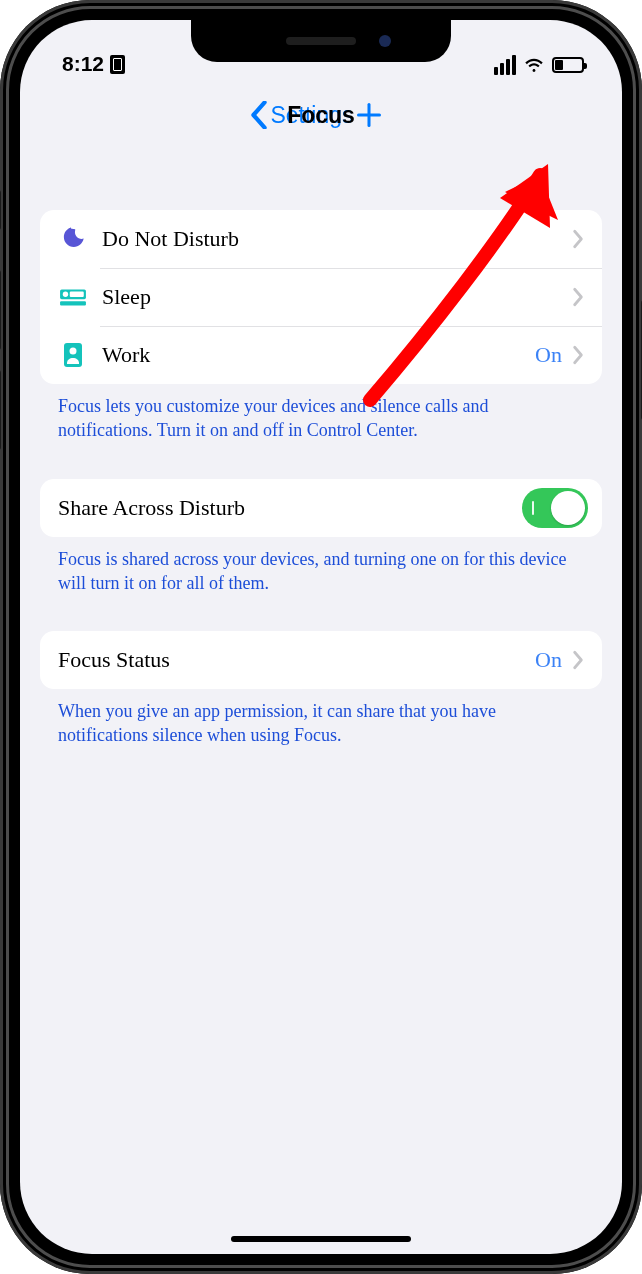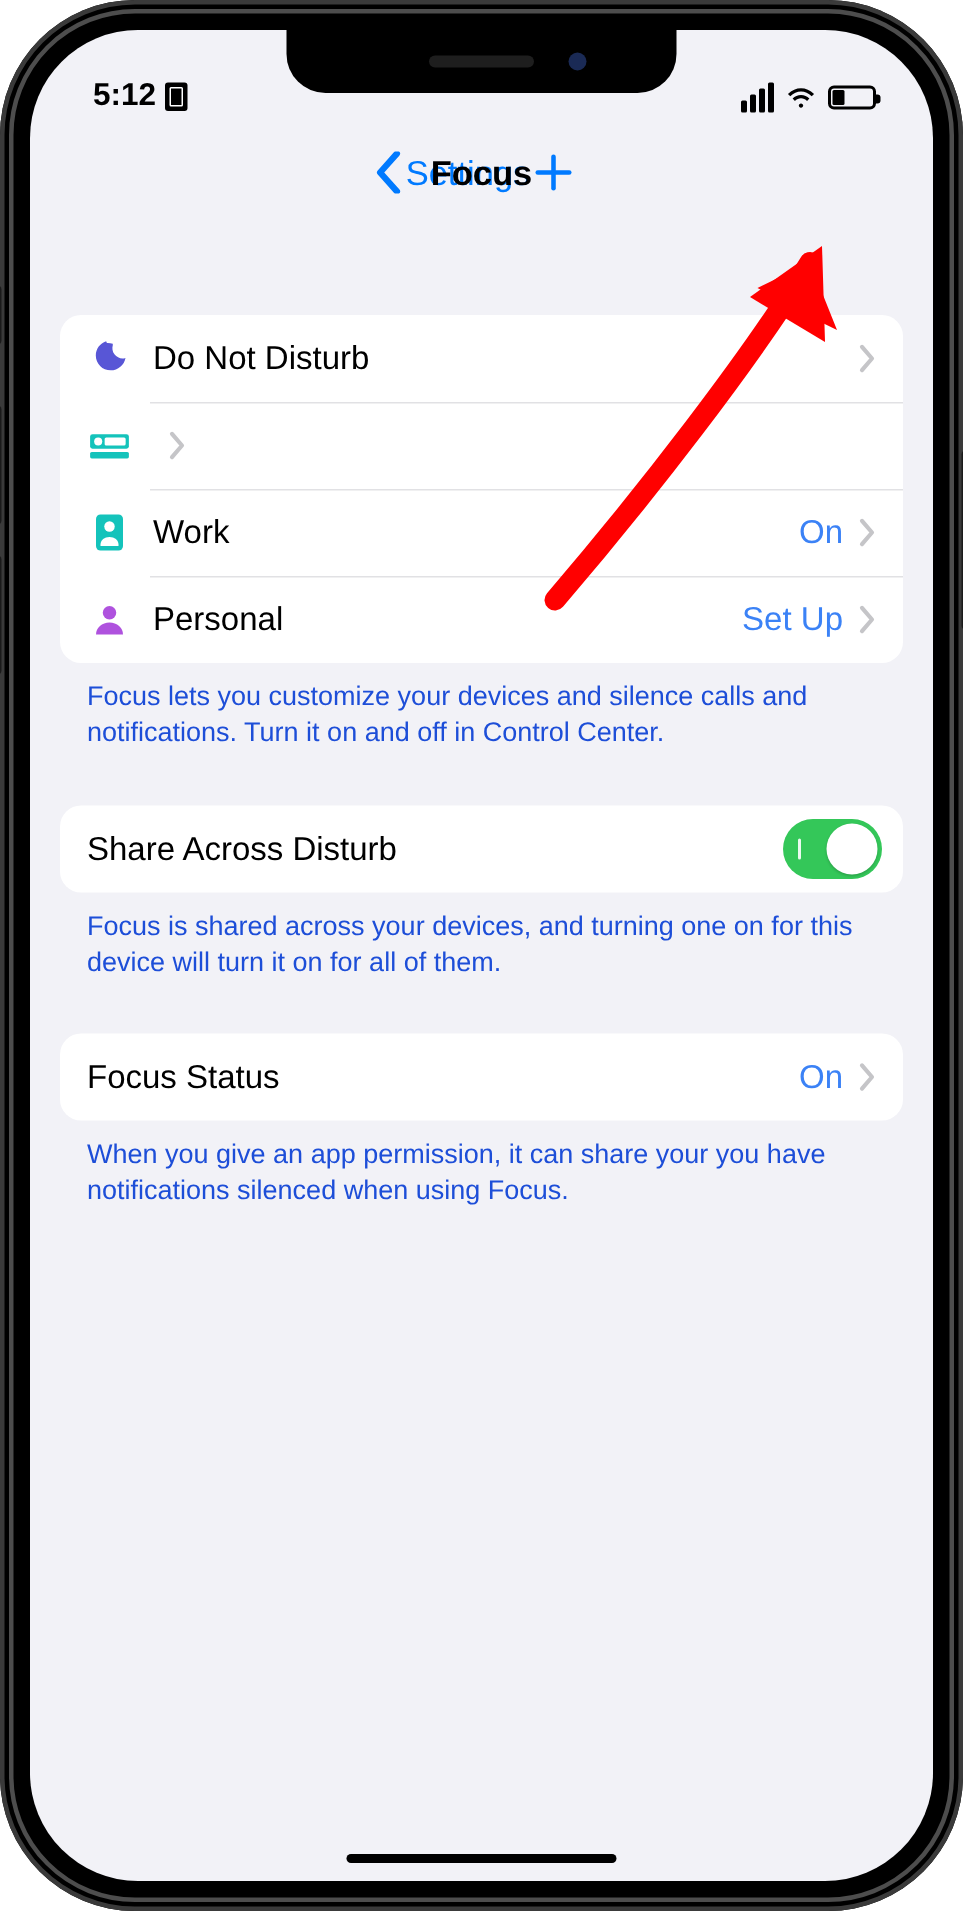--- a/index.html
+++ b/index.html
@@ -120,20 +120,21 @@
     width:30px; height:30px;
     display:flex;align-items:center;justify-content:center;
   }
   .plus { width:28px; height:28px; }
 
   
   .content {
     position:absolute;
     top:150px; left:0; right:0; bottom:0;
     padding: 0 20px;
+    font-family: Liberation Serif, serif;
   }
   .group {
     background:#fff;
     border-radius:14px;
     overflow:hidden;
     margin-top:36px;
   }
   .group:first-child { margin-top:40px; }
   .row {
     display:flex;
@@ -232,21 +233,21 @@
   <div class="side-btn sb-right"></div>
 
   <div class="screen">
     <div class="notch">
       <div class="speaker"></div>
       <div class="cam"></div>
     </div>
 
     <div class="status-bar">
       <div class="status-left">
-        <span>5:12</span>
+        <span>8:12</span>
         <span class="sim-icon"></span>
       </div>
       <div class="status-right">
         <span class="cell-bars">
             <span></span>
             <span></span>
             <span></span>
             <span></span>
           </span>
         <svg class="wifi" viewBox="0 0 24 24">
@@ -293,20 +294,21 @@
 
         <div class="row">
           <span class="icon">
             <svg viewBox="0 0 26 20" width="28" height="22">
               <rect x="1" y="3" width="24" height="9" rx="1.5" fill="#14c3bb"></rect>
               <rect x="1" y="14" width="24" height="4" rx="1" fill="#14c3bb"></rect>
               <circle cx="6" cy="7.5" r="2.5" fill="#fff"></circle>
               <rect x="10" y="5" width="13" height="5" rx="1" fill="#fff"></rect>
             </svg>
           </span>
+          <span class="label">Sleep</span>
           <span class="value"></span>
           <svg class="chev" viewBox="0 0 10 18">
               <polyline points="2,2 8,9 2,16" fill="none" stroke="#c5c5c8" stroke-width="2.5" stroke-linecap="round" stroke-linejoin="round"></polyline>
             </svg>
         </div>
 
         <div class="row">
           <span class="icon">
             <svg viewBox="0 0 20 26" width="20" height="26">
               <rect x="1" y="1" width="18" height="24" rx="3" fill="#14c3bb"></rect>
@@ -314,33 +316,20 @@
               <path d="M4 21c0-3 2.7-5 6-5s6 2 6 5v1H4z" fill="#fff"></path>
             </svg>
           </span>
           <span class="label">Work</span>
           <span class="value">On</span>
           <svg class="chev" viewBox="0 0 10 18">
               <polyline points="2,2 8,9 2,16" fill="none" stroke="#c5c5c8" stroke-width="2.5" stroke-linecap="round" stroke-linejoin="round"></polyline>
             </svg>
         </div>
 
-        <div class="row">
-          <span class="icon">
-            <svg viewBox="0 0 24 24" width="24" height="24">
-              <circle cx="12" cy="7.5" r="4.5" fill="#af52de"></circle>
-              <path d="M3 22c0-4.5 4-8 9-8s9 3.5 9 8v0H3z" fill="#af52de"></path>
-            </svg>
-          </span>
-          <span class="label">Personal</span>
-          <span class="value">Set Up</span>
-          <svg class="chev" viewBox="0 0 10 18">
-              <polyline points="2,2 8,9 2,16" fill="none" stroke="#c5c5c8" stroke-width="2.5" stroke-linecap="round" stroke-linejoin="round"></polyline>
-            </svg>
-        </div>
 
       </div>
       <div class="footer-text">Focus lets you customize your devices and silence calls and notifications. Turn it on and off in Control Center.</div>
 
       <div class="group">
         <div class="row noicon" style="padding-right:14px;">
           <span class="label">Share Across Disturb</span>
           <span class="toggle"></span>
         </div>
       </div>
@@ -348,21 +337,21 @@
 
       <div class="group">
         <div class="row noicon">
           <span class="label">Focus Status</span>
           <span class="value">On</span>
           <svg class="chev" viewBox="0 0 10 18">
               <polyline points="2,2 8,9 2,16" fill="none" stroke="#c5c5c8" stroke-width="2.5" stroke-linecap="round" stroke-linejoin="round"></polyline>
             </svg>
         </div>
       </div>
-      <div class="footer-text">When you give an app permission, it can share your you have notifications silenced when using Focus.</div>
+      <div class="footer-text">When you give an app permission, it can share that you have notifications silence when using Focus.</div>
 
     </div>
 
     <svg class="arrow-annot" viewBox="0 0 230 260">
       <defs>
         <marker id="ahead" markerWidth="10" markerHeight="10" refX="6" refY="5" orient="auto">
           <path d="M0,0 L10,5 L0,10 L3,5 Z" fill="#ff0000"></path>
         </marker>
       </defs>
       <path d="M30,250 C90,180 160,90 200,25" stroke="#ff0000" stroke-width="14" fill="none" stroke-linecap="round"></path>

